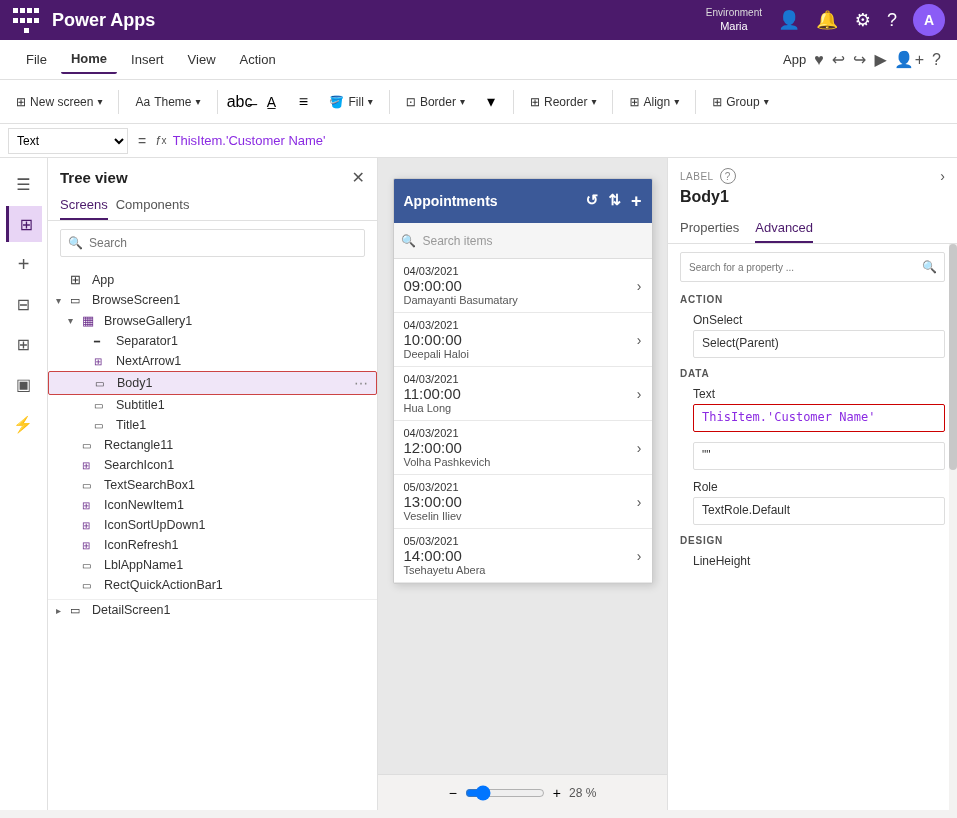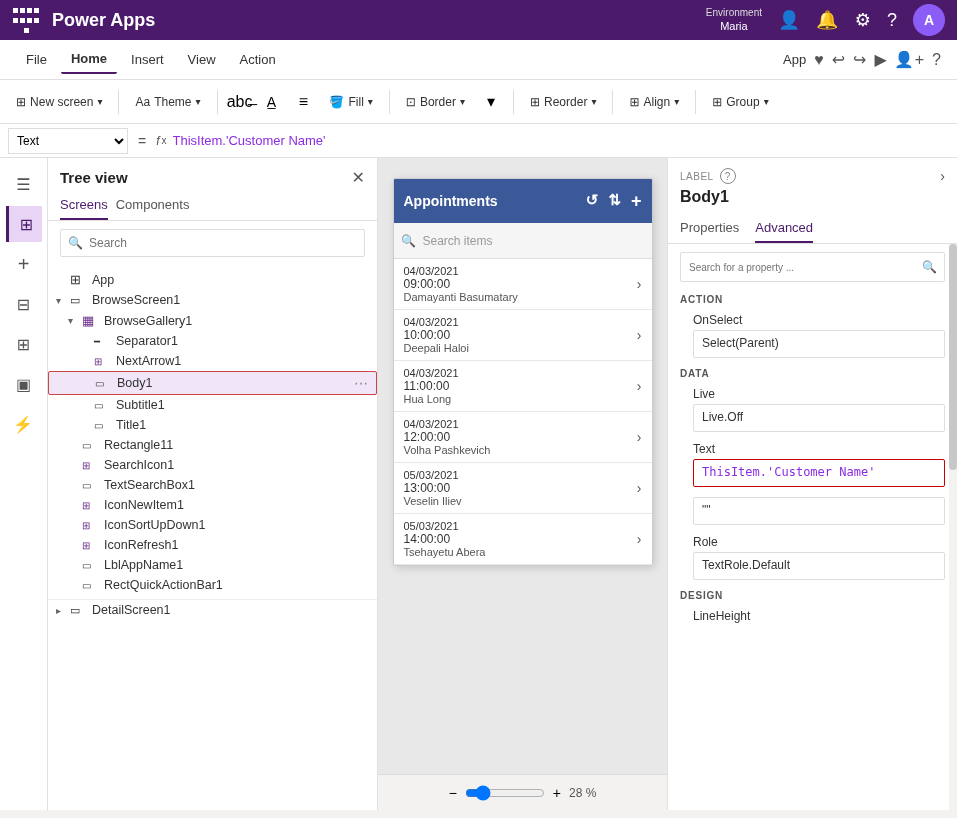--- a/index.html
+++ b/index.html
@@ -179,21 +179,21 @@
     .app-search-text { font-size: 12px; color: #999; }
     .appointment-item {
       display: flex;
       align-items: center;
       padding: 6px 10px;
       border-bottom: 1px solid #e8e8e8;
       cursor: pointer;
     }
     .appointment-info { flex: 1; }
     .appointment-date { font-size: 11px; color: #333; font-weight: 500; }
-    .appointment-time { font-size: 12px; color: #333; }
+    .appointment-time { font-size: 15px; color: #333; }
     .appointment-name { font-size: 11px; color: #555; }
     .appointment-arrow { font-size: 14px; color: #555; }
     .canvas-bottom-bar {
       position: absolute;
       bottom: 0;
       left: 0;
       right: 0;
       height: 36px;
       background: #f3f2f1;
       border-top: 1px solid #ddd;
@@ -614,26 +614,20 @@
       </div>
 
       <div class="section-label">ACTION</div>
       <div class="prop-row">
         <div class="prop-label">OnSelect</div>
         <div class="prop-value-box">Select(Parent)</div>
       </div>
 
       <div class="section-label">DATA</div>
       <div class="prop-row">
-        <div class="prop-label">Live</div>
-        <div class="prop-value-box">
-          <span class="prop-value-live">Live.Off</span>
-        </div>
-      </div>
-      <div class="prop-row">
         <div class="prop-label">Text</div>
         <div class="prop-value-box highlighted">
           <span class="prop-value-code">ThisItem.'Customer Name'</span>
         </div>
       </div>
       <div class="prop-row">
         <div class="prop-value-box">""</div>
       </div>
       <div class="prop-row">
         <div class="prop-label">Role</div>

